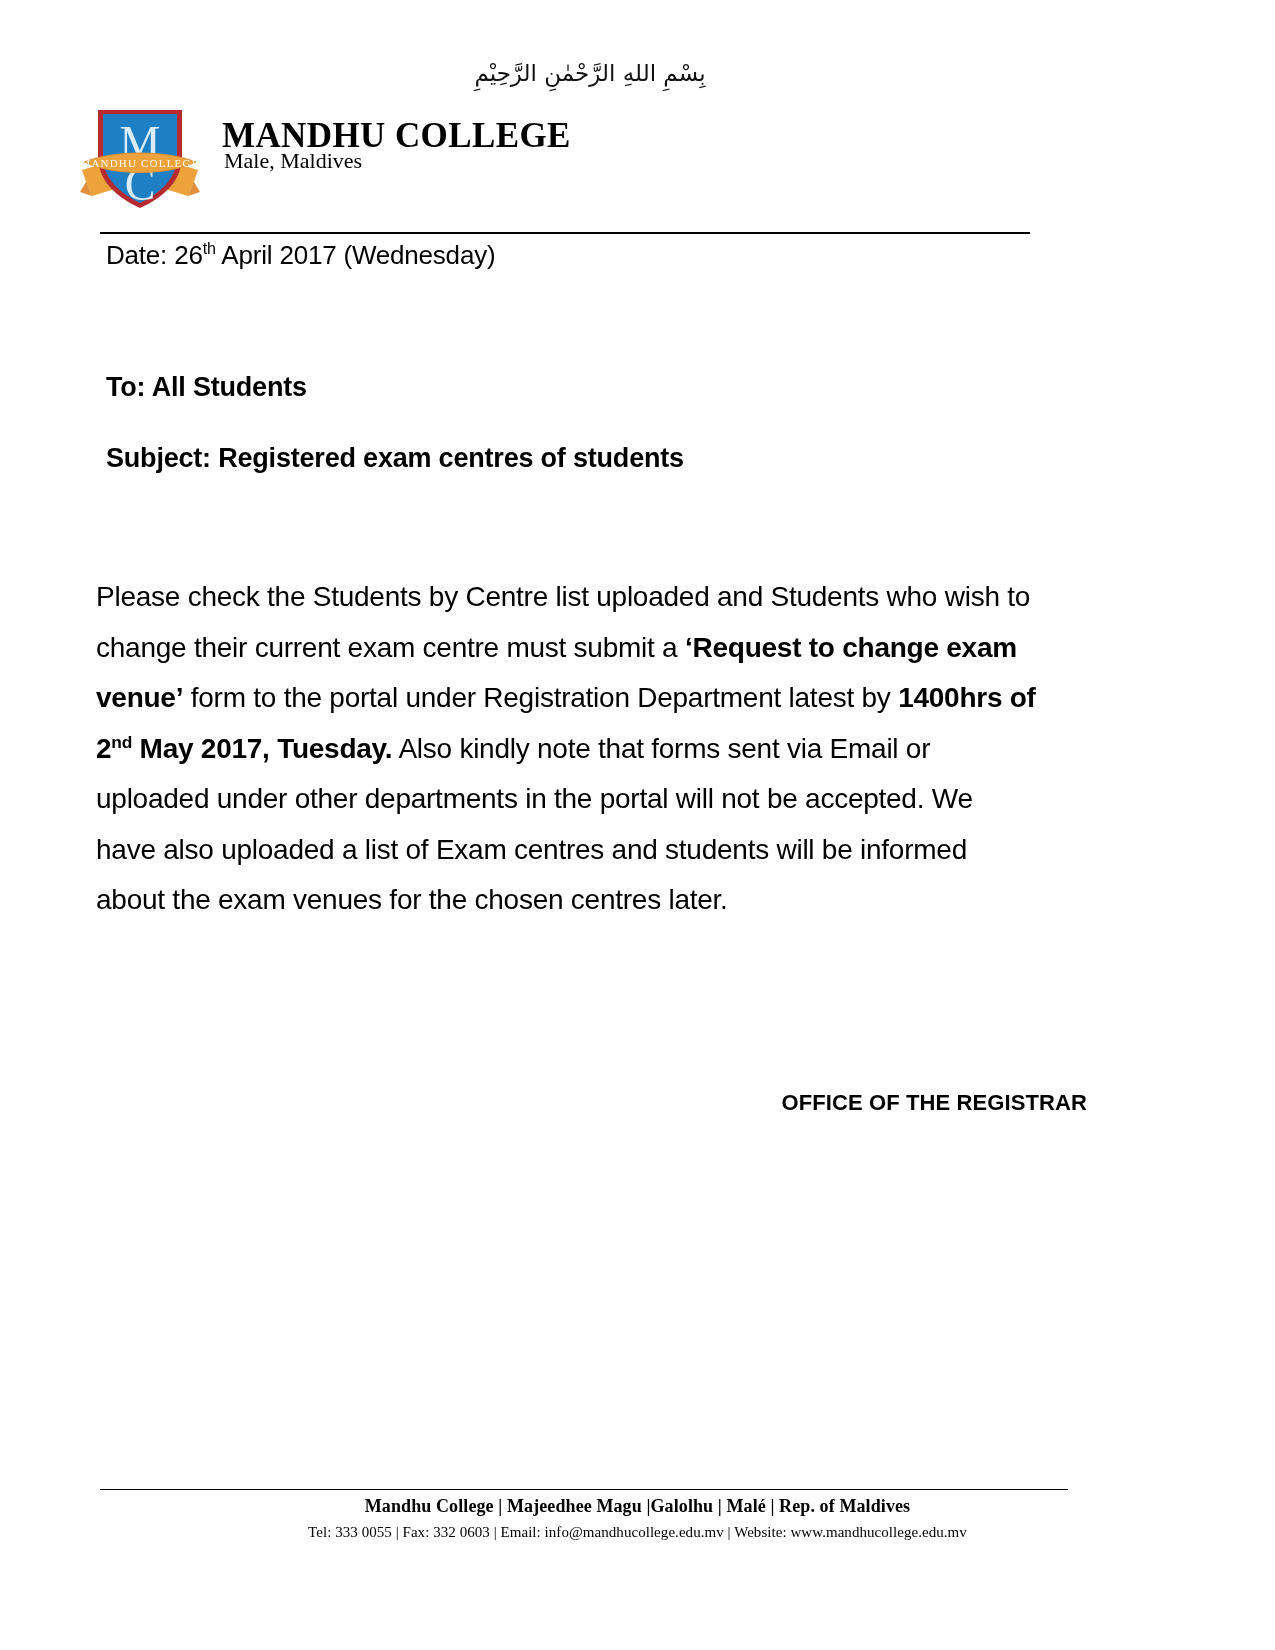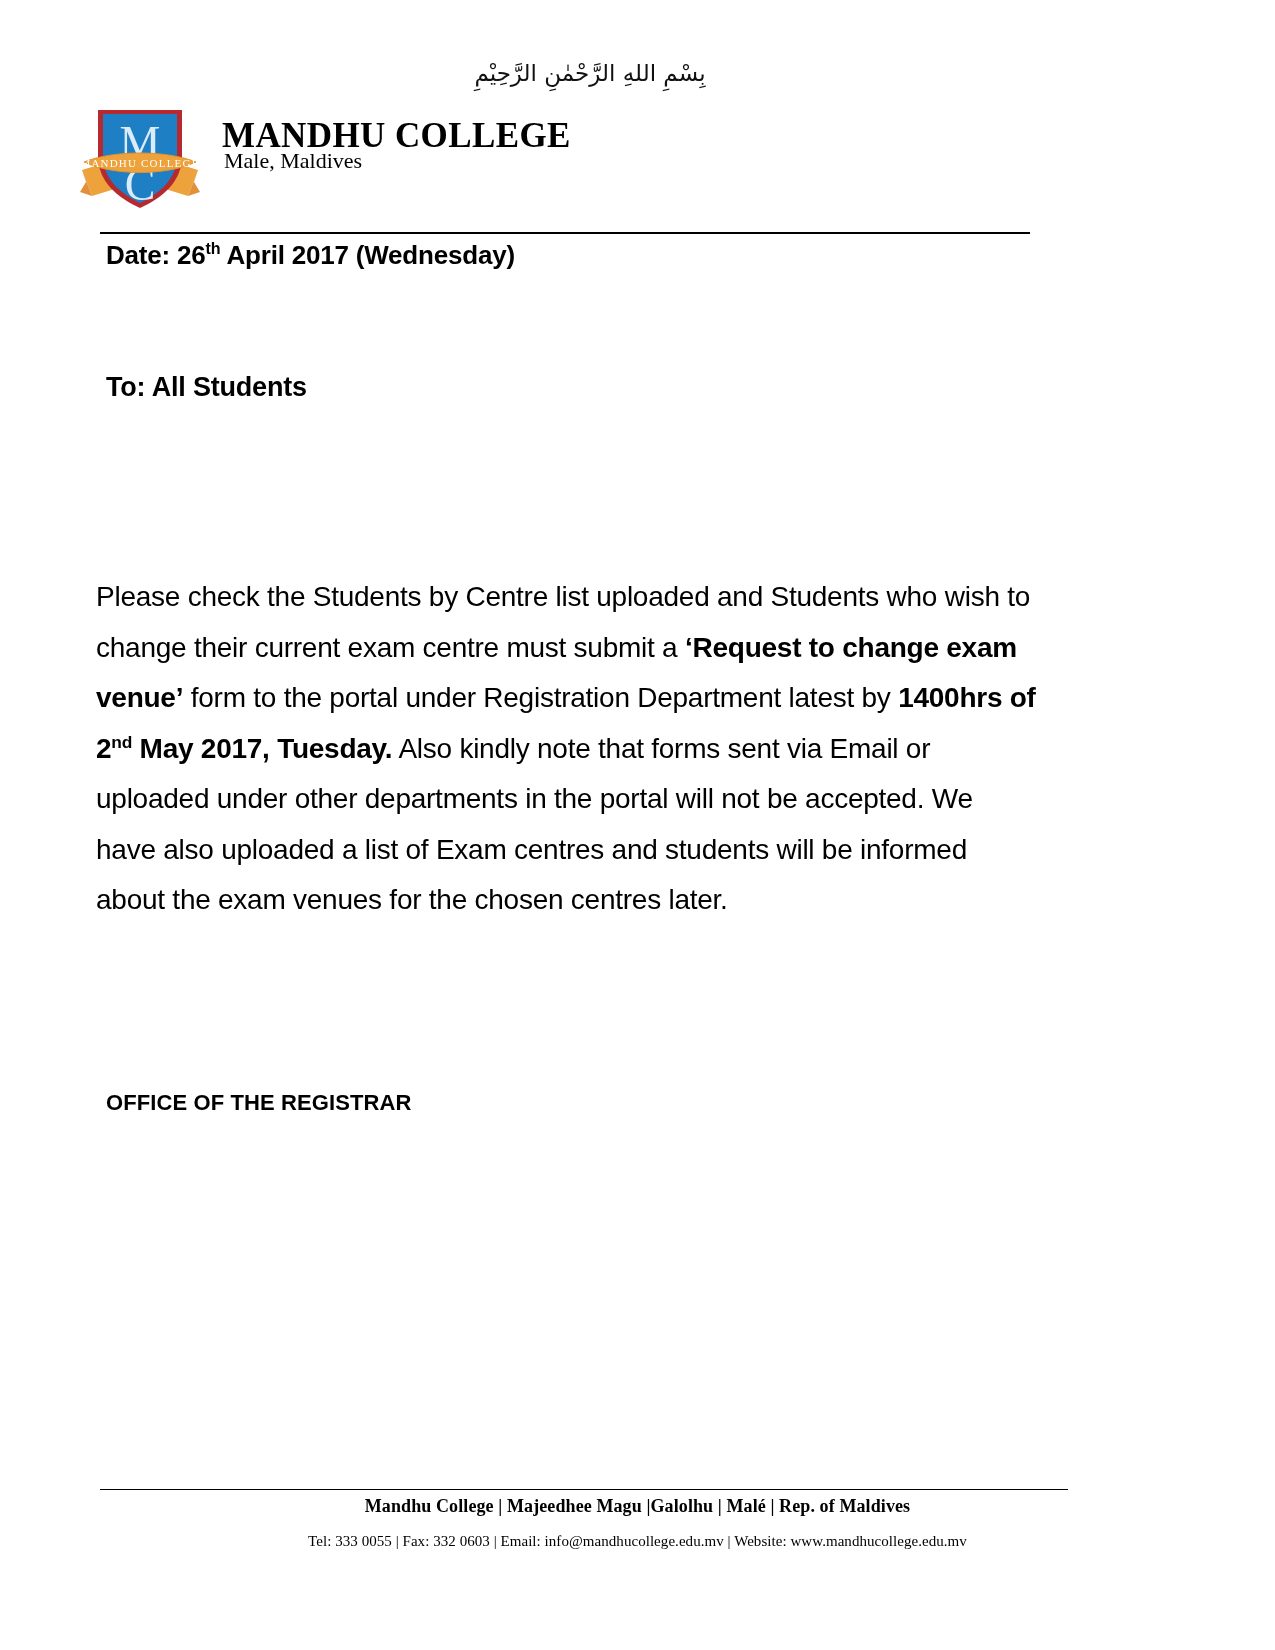--- a/index.html
+++ b/index.html
@@ -83,21 +83,21 @@
     height: 0;
     border-top: 2.5px solid #000;
   }
 
   
   .date-line {
     position: absolute;
     left: 106px;
     top: 240px;
     font-size: 26px;
-    font-weight: 700;
+    font-weight: 400;
     font-stretch: condensed;
     letter-spacing: -0.2px;
     white-space: nowrap;
   }
   .to-line {
     position: absolute;
     left: 106px;
     top: 372px;
     font-size: 27px;
     font-weight: 700;
@@ -131,24 +131,24 @@
   .body-para b { font-weight: 700; }
 
   sup {
     font-size: 0.62em;
     vertical-align: super;
     line-height: 0;
   }
 
   .signature {
     position: absolute;
-    left: 106px;
+    left: 122px;
     top: 1090px;
     width: 965px;
-    text-align: left;
+    text-align: right;
     font-size: 22px;
     font-weight: 700;
     font-stretch: condensed;
     letter-spacing: 0.1px;
   }
 
   
   .footer-rule {
     position: absolute;
     left: 100px;
@@ -162,21 +162,21 @@
     left: 0;
     top: 1496px;
     width: 1275px;
     text-align: center;
     font-family: "Liberation Serif", serif;
   }
   .footer-line1 {
     font-size: 18px;
     font-weight: 700;
     letter-spacing: 0.1px;
-    margin-bottom: 16px;
+    margin-bottom: 7px;
   }
   .footer-line2 {
     font-size: 15px;
     font-weight: 400;
     letter-spacing: 0.05px;
   }
 </style>
 </head>
 <body>
 
@@ -211,20 +211,21 @@
     <div class="college-name">MANDHU COLLEGE</div>
     <div class="college-sub">Male, Maldives</div>
   </div>
 
   <div class="header-rule"></div>
 
   <div class="date-line"><span>Date:</span> <span>26</span><sup>th</sup><span> April 2017 (Wednesday)</span></div>
 
   <div class="to-line">To: All Students</div>
 
+  <div class="subject-line">Subject: Registered exam centres of students</div>
 
   <div class="body-para"><span>Please check the Students by Centre list uploaded and Students who wish to change their current exam centre must submit a </span><b>‘Request to change exam venue’</b><span> form to the portal under Registration Department latest by </span><b><span>1400hrs of 2</span><sup>nd</sup><span> May 2017, Tuesday.</span></b><span> Also kindly note that forms sent via Email or uploaded under other departments in the portal will not be accepted. We have also uploaded a list of Exam centres and students will be informed about the exam venues for the chosen centres later.</span></div>
 
   <div class="signature">OFFICE OF THE REGISTRAR</div>
 
   <div class="footer-rule"></div>
 
   <div class="footer">
     <div class="footer-line1">Mandhu College | Majeedhee Magu |Galolhu | Malé | Rep. of Maldives</div>
     <div class="footer-line2">Tel: 333 0055 | Fax: 332 0603 | Email: info@mandhucollege.edu.mv | Website: www.mandhucollege.edu.mv</div>

